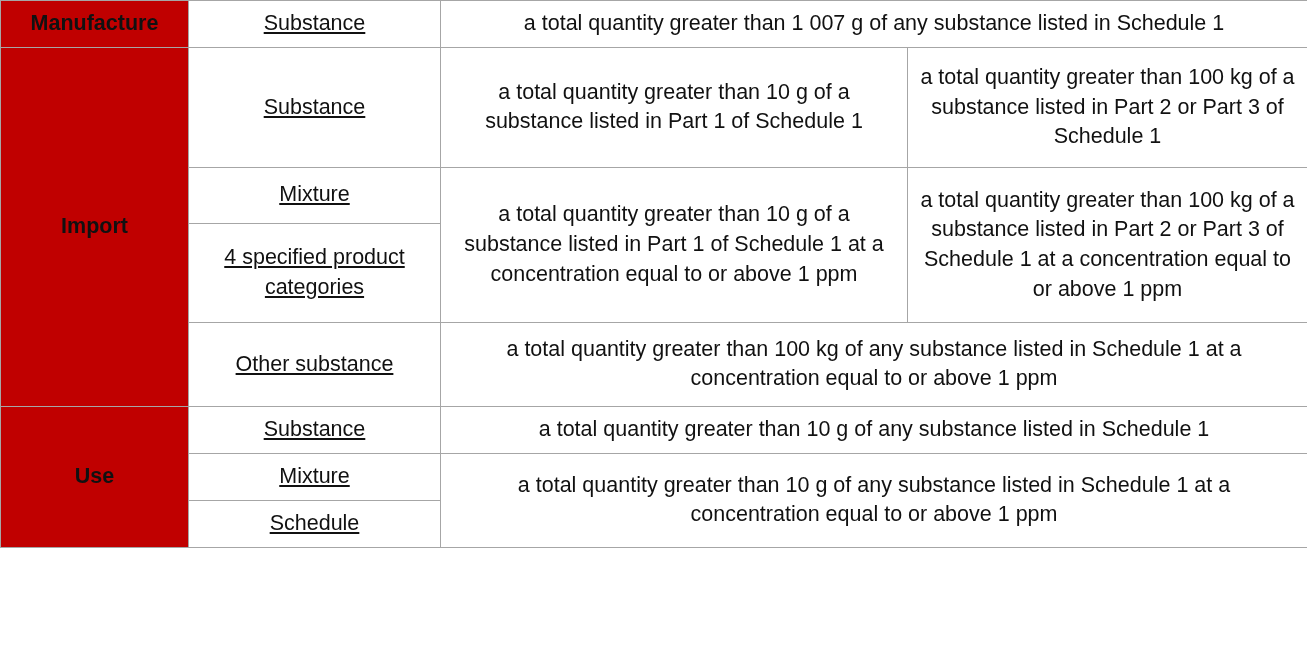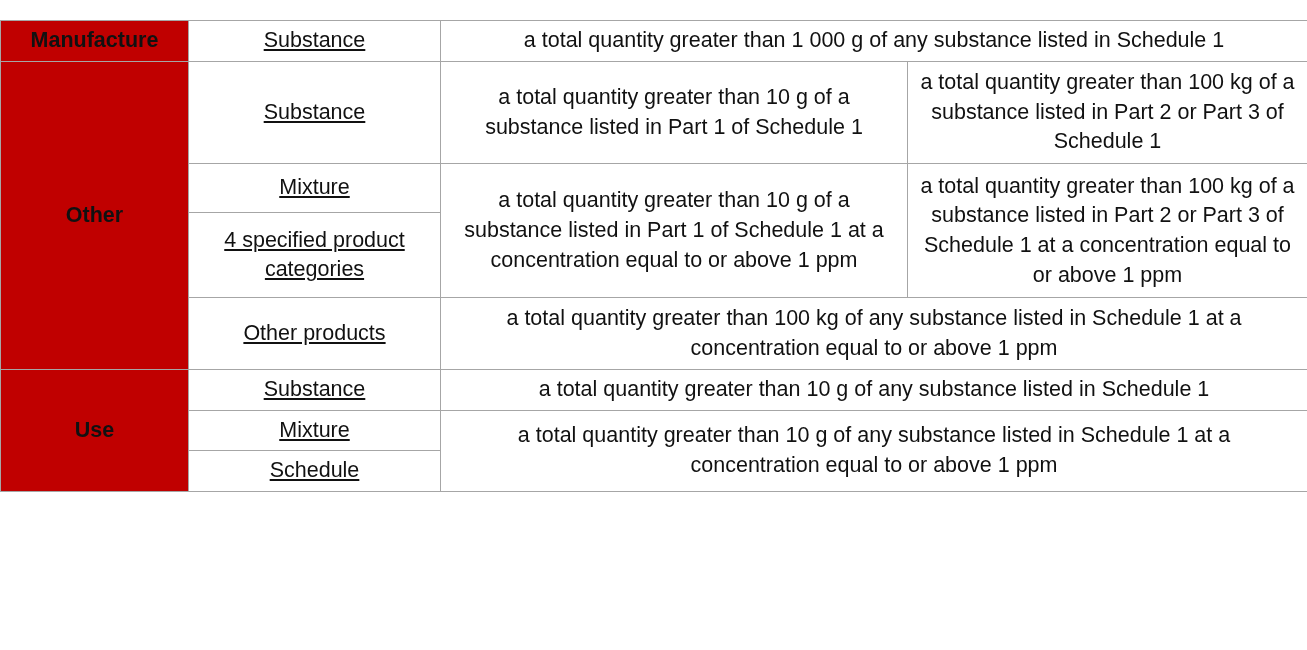--- a/index.html
+++ b/index.html
@@ -16,22 +16,21 @@
   .sheet {
     width: 1307px;
     height: 650px;
     box-sizing: border-box;
     position: relative;
   }
   table.reg-table {
     border-collapse: collapse;
     table-layout: fixed;
     width: 1307px;
-    height: 472px;
-    margin-top: 20px;
+    height: 548px;
   }
   table.reg-table td {
     border: 1px solid #a6a6a6;
     vertical-align: middle;
     text-align: center;
     font-size: 21.5px;
     line-height: 1.38;
     color: #111111;
     padding: 4px 10px;
     box-sizing: border-box;
@@ -66,42 +65,42 @@
       <col class="c-cat">
       <col class="c-type">
       <col class="c-d1">
       <col class="c-d2">
     </colgroup>
     <tbody>
 
       <tr>
         <td class="cat" rowspan="1">Manufacture</td>
         <td class="type">Substance</td>
-        <td class="desc" colspan="2">a total quantity greater than 1 000 g of any substance listed in Schedule 1</td>
+        <td class="desc" colspan="2">a total quantity greater than 1 007 g of any substance listed in Schedule 1</td>
       </tr>
 
       <tr>
-        <td class="cat" rowspan="4">Other</td>
+        <td class="cat" rowspan="4">Import</td>
         <td class="type">Substance</td>
         <td class="desc">a total quantity greater than 10 g of a substance listed in Part 1 of Schedule 1</td>
         <td class="desc">a total quantity greater than 100 kg of a substance listed in Part 2 or Part 3 of Schedule 1</td>
       </tr>
 
       <tr>
         <td class="type">Mixture</td>
         <td class="desc" rowspan="2">a total quantity greater than 10 g of a substance listed in Part 1 of Schedule 1 at a concentration equal to or above 1 ppm</td>
         <td class="desc" rowspan="2">a total quantity greater than 100 kg of a substance listed in Part 2 or Part 3 of Schedule 1 at a concentration equal to or above 1 ppm</td>
       </tr>
 
       <tr>
         <td class="type">4 specified product categories</td>
       </tr>
 
       <tr>
-        <td class="type">Other products</td>
+        <td class="type">Other substance</td>
         <td class="desc" colspan="2">a total quantity greater than 100 kg of any substance listed in Schedule 1 at a concentration equal to or above 1 ppm</td>
       </tr>
 
       <tr>
         <td class="cat" rowspan="3">Use</td>
         <td class="type">Substance</td>
         <td class="desc" colspan="2">a total quantity greater than 10 g of any substance listed in Schedule 1</td>
       </tr>
 
       <tr>

